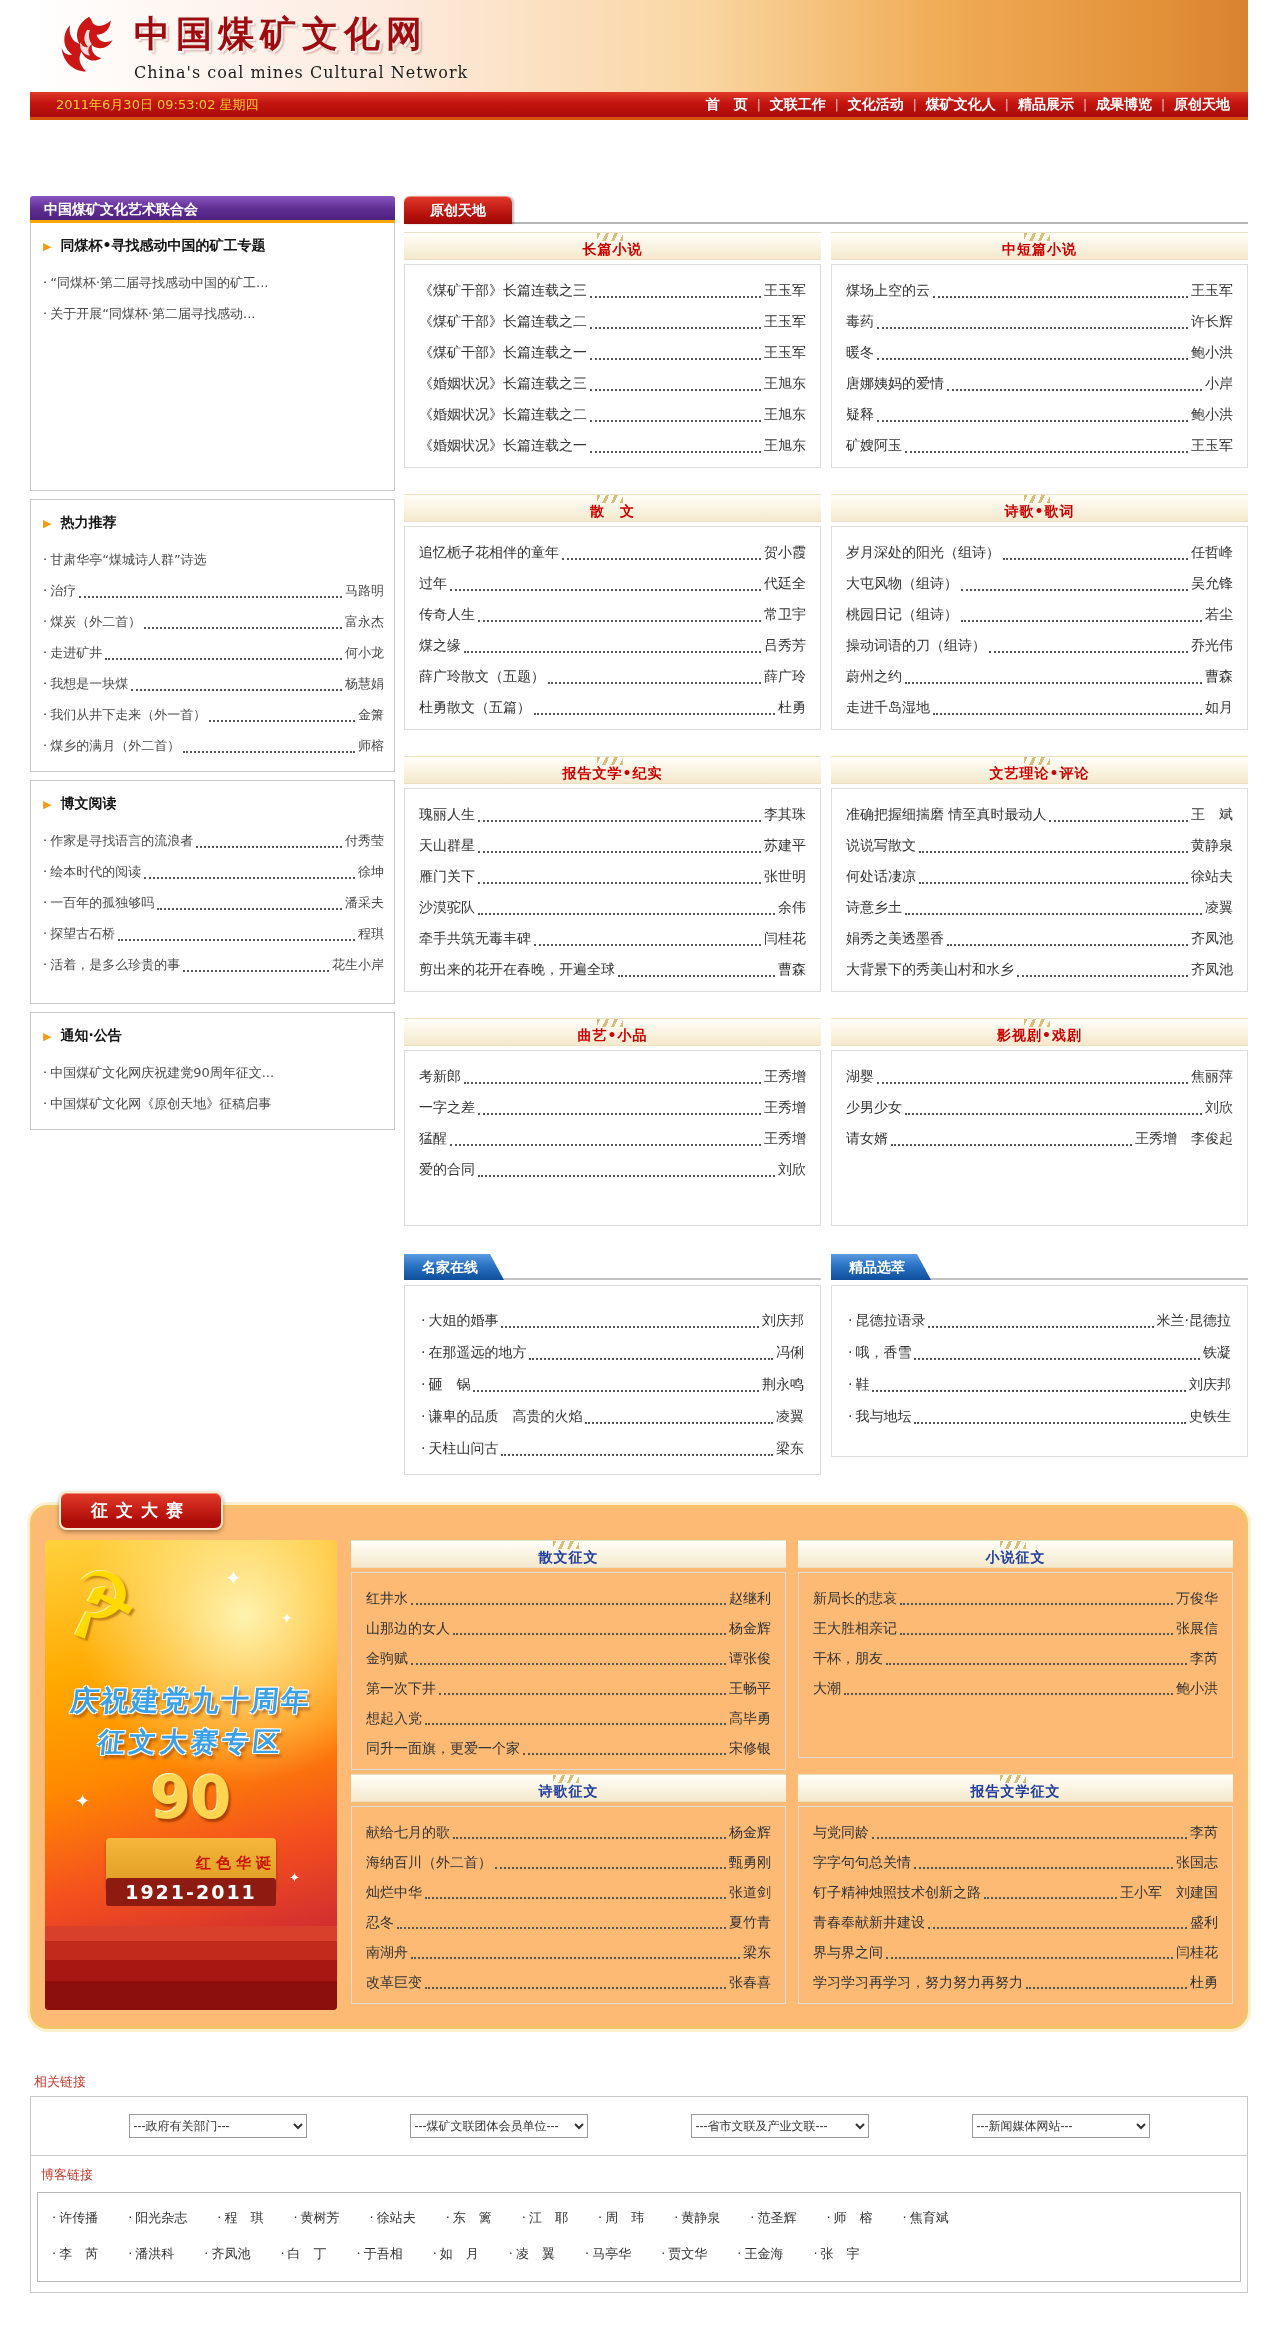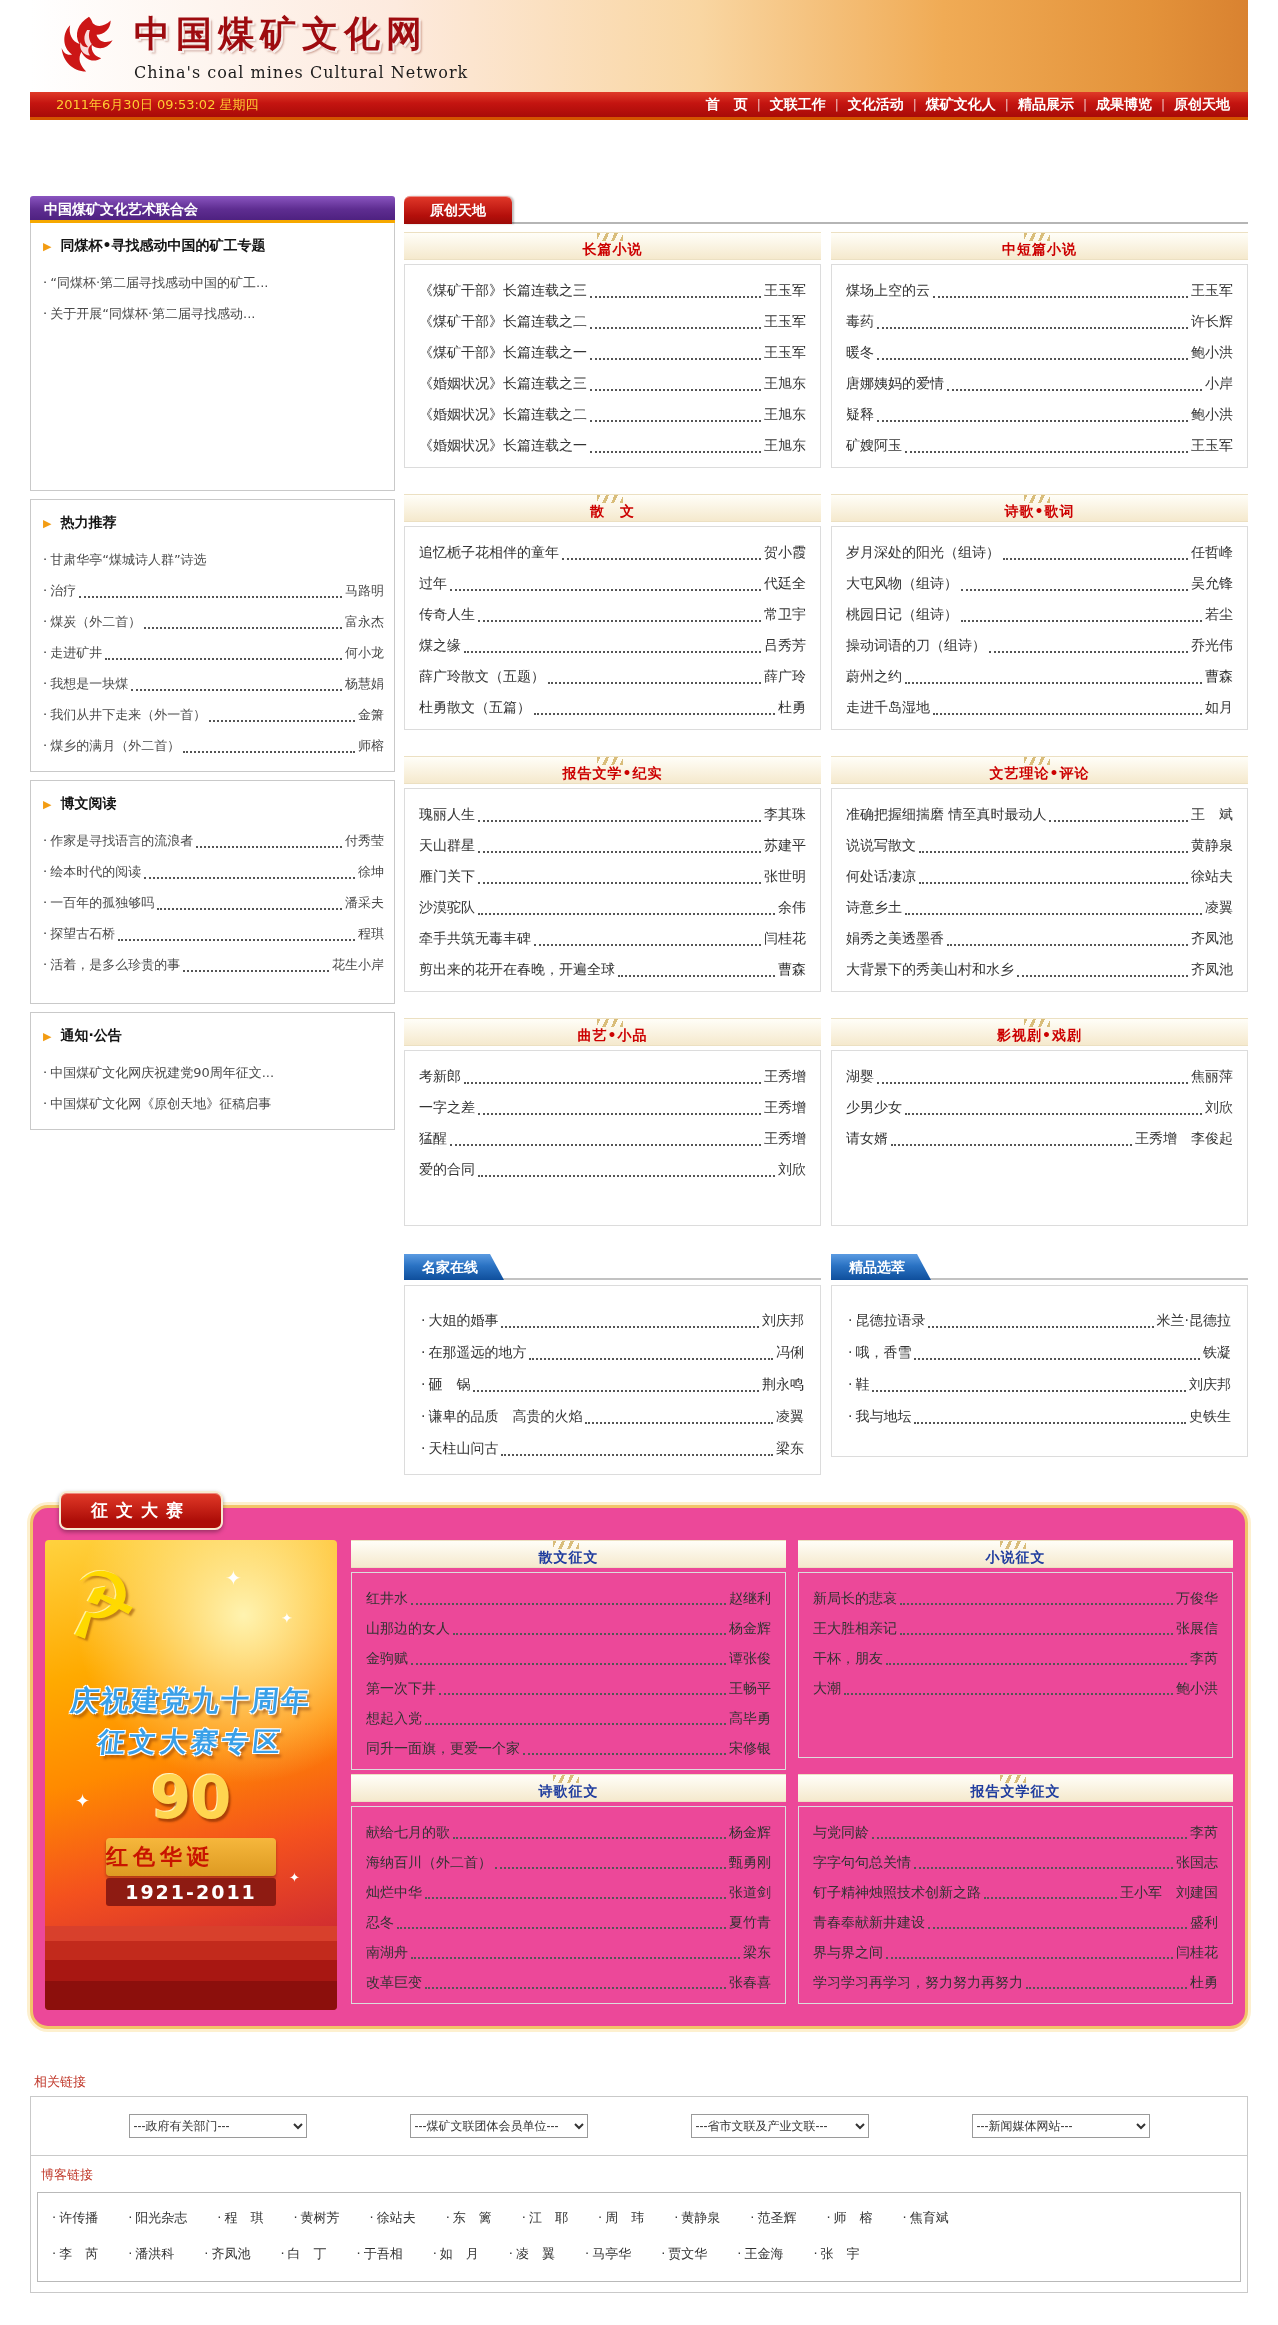--- a/index.html
+++ b/index.html
@@ -67,40 +67,40 @@
   .blue-grid { display:grid; grid-template-columns:1fr 1fr; column-gap:10px; margin-top:2px; }
   .blue-tabline { border-bottom:2px solid #c2c2c2; height:26px; }
   .blue-tab { display:inline-block; height:26px; line-height:26px; padding:0 26px 0 18px; color:#fff; font-weight:bold; font-size:14px;
     background:linear-gradient(#5b9be2 0%,#2a72c3 45%,#0f4f9c 100%); cursor:pointer;
     clip-path:polygon(0 0, calc(100% - 14px) 0, 100% 100%, 0 100%); }
   .blue-box { border:1px solid #dcdcdc; margin-top:5px; padding:18px 16px 10px; min-height:172px; }
   .blue-box .li { line-height:32px; font-size:14px; color:#333; }
 
   
   .contest { position:relative; margin-top:30px; border:3px solid #f2c469; border-radius:18px;
-    box-shadow:0 0 0 3px #fdf0cf; background:#ec4899; padding:26px 12px 16px; }
+    box-shadow:0 0 0 3px #fdf0cf; background:#fdba74; padding:26px 12px 16px; }
   .contest-tab { position:absolute; top:-17px; left:26px; padding:6px 30px; color:#fff; font-weight:bold; font-size:17px; letter-spacing:8px;
     background:linear-gradient(#e23a28 0%,#ad0d08 80%); border:2px solid #f7ead0; border-radius:8px; cursor:pointer;
     box-shadow:0 2px 4px rgba(0,0,0,.35), inset 0 1px 0 rgba(255,255,255,.4); }
   .contest-body { display:flex; gap:14px; margin-top:6px; }
   .poster { width:292px; height:470px; flex-shrink:0; position:relative; overflow:hidden; border-radius:4px; cursor:pointer;
     background:radial-gradient(circle at 68% 16%, #fff3b0 0%, rgba(255,243,176,0) 38%),
       linear-gradient(165deg,#ffd23f 0%,#ffaa00 26%,#ff8a00 46%,#f4511e 66%,#d32f2f 84%,#b71c1c 100%); }
   .p-emblem { position:absolute; left:16px; top:14px; font-size:86px; color:#ffd900; transform:rotate(-14deg);
     text-shadow:2px 3px 2px rgba(140,70,0,.55), -1px -1px 0 #fff1a0; }
   .sparkle { position:absolute; color:#fff; }
   .p-line { position:absolute; left:0; width:100%; text-align:center; font-weight:bold; color:#3aa0e8; transform:skewX(-6deg);
     text-shadow:-1px -1px 0 #fff,1px -1px 0 #fff,-1px 1px 0 #fff,1px 1px 0 #fff,3px 4px 3px rgba(90,20,0,.45); }
   .p-line1 { top:142px; font-size:28px; letter-spacing:2px; }
   .p-line2 { top:184px; font-size:27px; letter-spacing:4px; }
   .p-90 { position:absolute; top:224px; left:0; width:100%; text-align:center; font-size:58px; font-weight:bold; color:#ffd54f;
     text-shadow:2px 3px 2px rgba(120,40,0,.6), -1px -1px 0 #fff3c0; }
-  .p-banner { position:absolute; top:298px; left:50%; transform:translateX(-50%); width:170px; text-align:left;
-    background:linear-gradient(#f6b73c,#dd9a22); color:#c81400; font-weight:bold; font-size:22px; letter-spacing:5px;
-    padding:4px 0; border-radius:4px; box-shadow:0 2px 3px rgba(0,0,0,.3); }
+  .p-banner { position:absolute; top:298px; left:50%; transform:translateX(-50%); width:170px; text-align:right;
+    background:linear-gradient(#f6b73c,#dd9a22); color:#c81400; font-weight:bold; font-size:15px; letter-spacing:5px;
+    padding:16px 0; border-radius:4px; box-shadow:0 2px 3px rgba(0,0,0,.3); }
   .p-years { position:absolute; top:338px; left:50%; transform:translateX(-50%); width:170px; text-align:center;
     background:#8e1b12; color:#fff; font-weight:bold; font-size:19px; letter-spacing:2px; padding:3px 0; border-radius:3px; }
   .p-steps { position:absolute; bottom:0; left:0; right:0; height:84px;
     background:linear-gradient(#d8402c 0 18%, #c22a1c 18% 40%, #a81712 40% 66%, #8c0f0c 66% 100%); }
   .contest-grid { flex:1; display:grid; grid-template-columns:1fr 1fr; column-gap:12px; align-content:start; }
   .contest .sec { margin-bottom:4px; }
   .contest .sec-title { color:#1f3c9e; }
   .contest .sec-list { min-height:186px; }
   .contest .sec-list .li { line-height:30px; }
 

